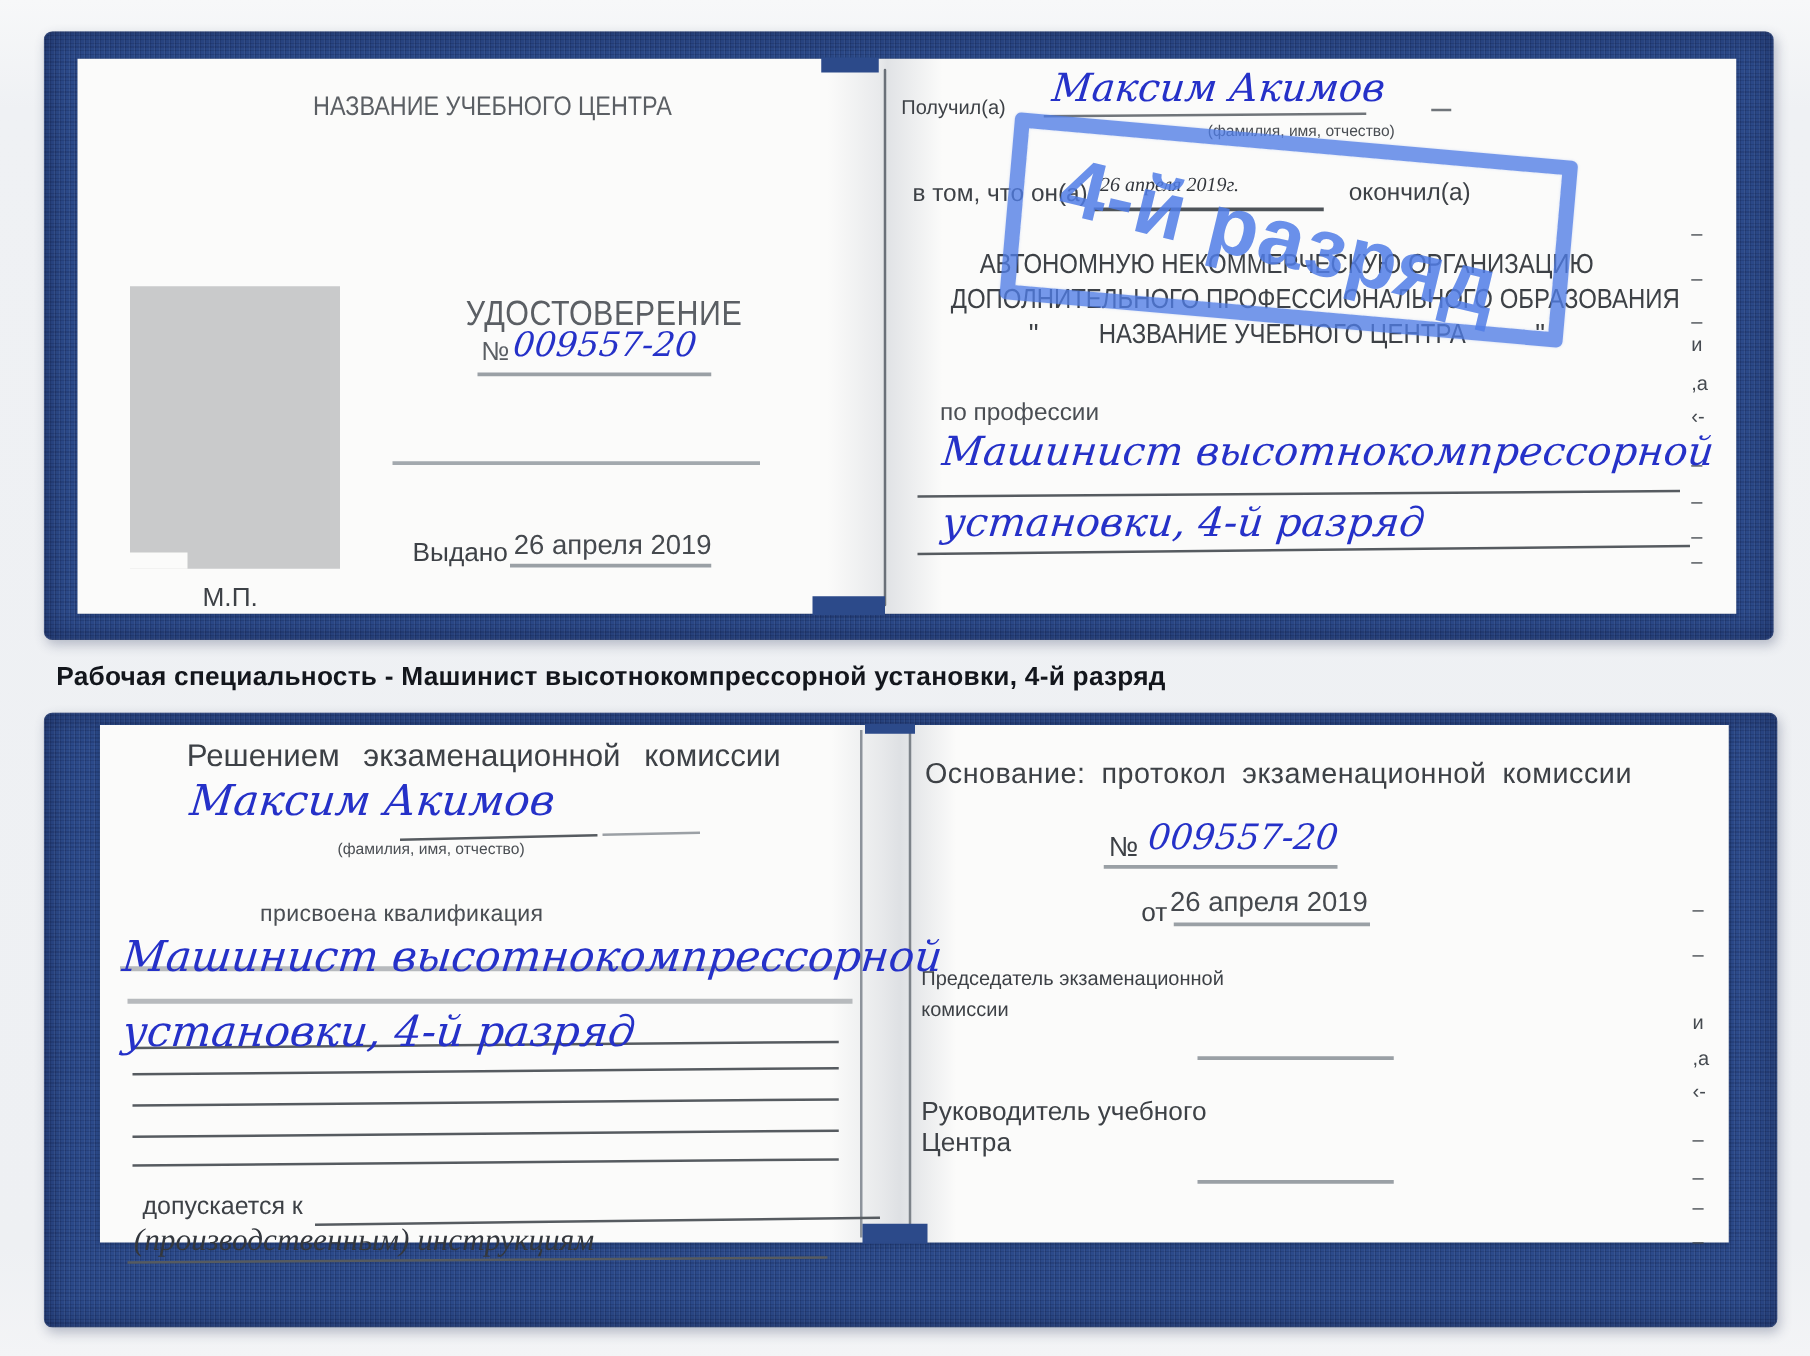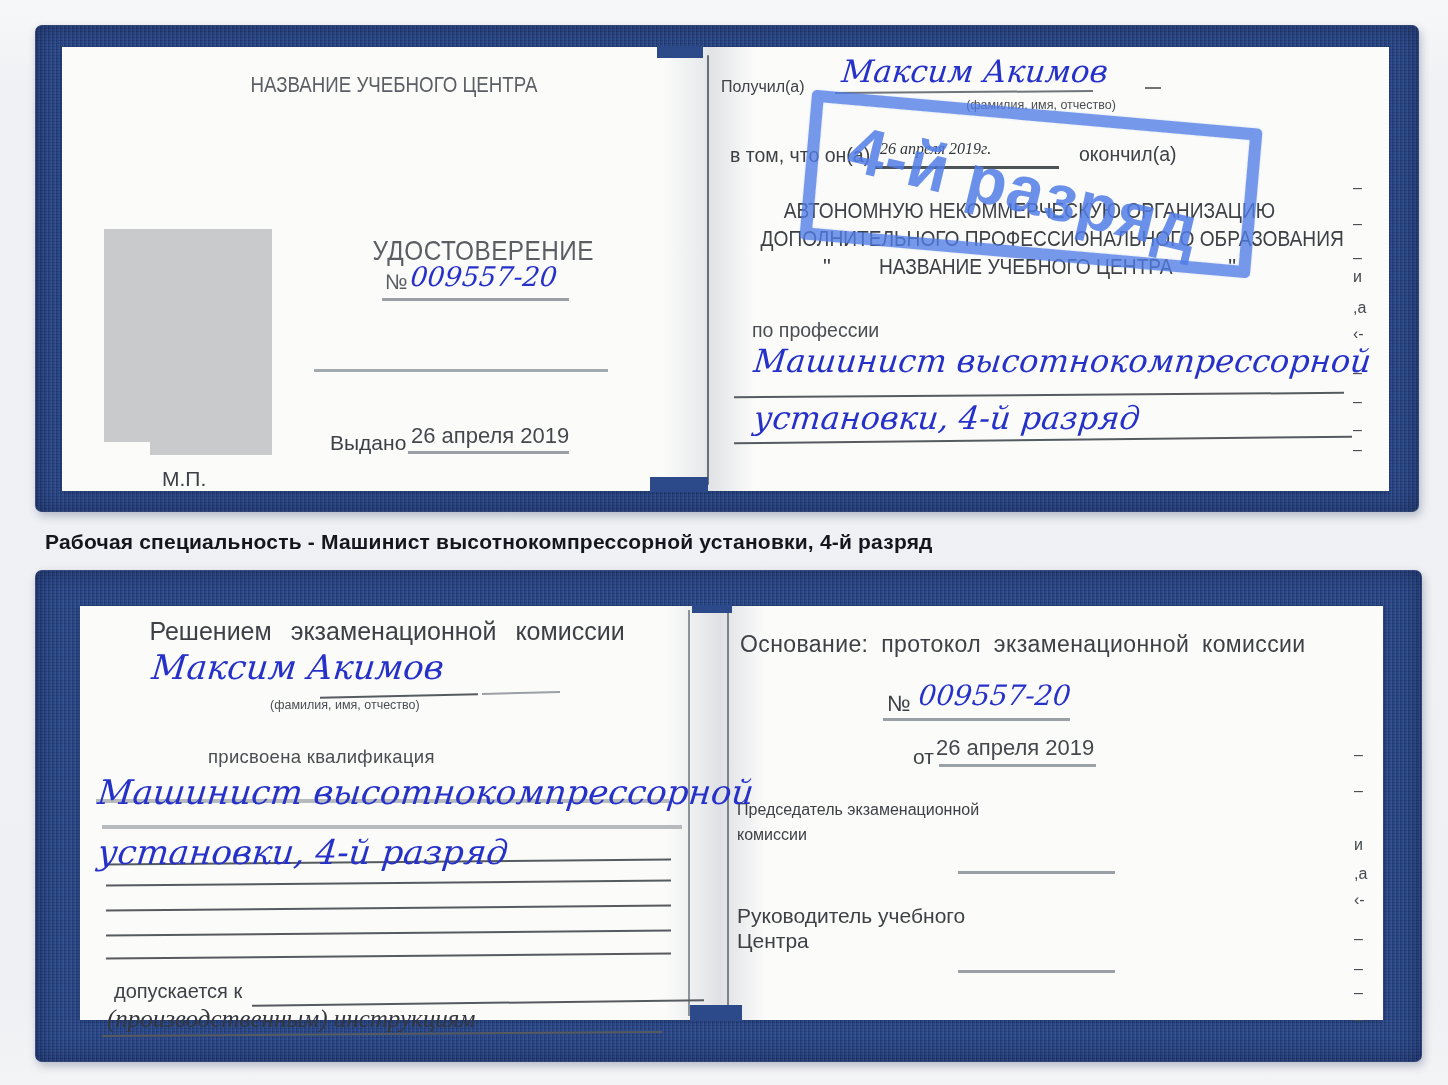--- a/index.html
+++ b/index.html
@@ -19,21 +19,21 @@
     box-shadow: inset 0 0 0 1px rgba(255,255,255,.08), inset 0 0 22px rgba(0,0,25,.38), 2px 4px 9px rgba(50,60,95,.30);
   }
   .cv-top{ left:35px; top:25px; width:1384px; height:487px; }
   .cv-bottom{ left:35px; top:570px; width:1387px; height:492px; }
   .page{
     position:absolute; background:#fbfbfa;
     box-shadow:0 1px 4px rgba(10,20,50,.35);
     padding-left:44px;
   }
   .pg-top{ left:27px; top:22px; width:1327px; height:444px; }
-  .pg-bottom{ left:45px; top:36px; width:1303px; height:414px; }
+  .pg-bottom{ left:45px; top:10px; width:1303px; height:414px; }
   .page > *{ position:absolute; }
 
   
   .gutter{ top:0; height:100%; pointer-events:none; }
   .gt-top{ left:600px; width:92px;
     background:linear-gradient(90deg, rgba(120,130,148,0) 0%, rgba(120,130,148,.14) 45%, rgba(120,130,148,.20) 52%, rgba(120,130,148,0) 100%); }
   .gt-top .crease{ position:absolute; left:45px; top:8px; bottom:6px; width:2px; background:#6a7078; border-radius:2px; }
   .gt-bot{ left:585px; width:100px;
     background:linear-gradient(90deg, rgba(120,130,148,0) 0%, rgba(120,130,148,.15) 40%, rgba(120,130,148,.22) 55%, rgba(120,130,148,0) 100%); }
   .gt-bot .edge1{ position:absolute; left:23px; top:4px; bottom:4px; width:1.5px; background:#8d939b; }

